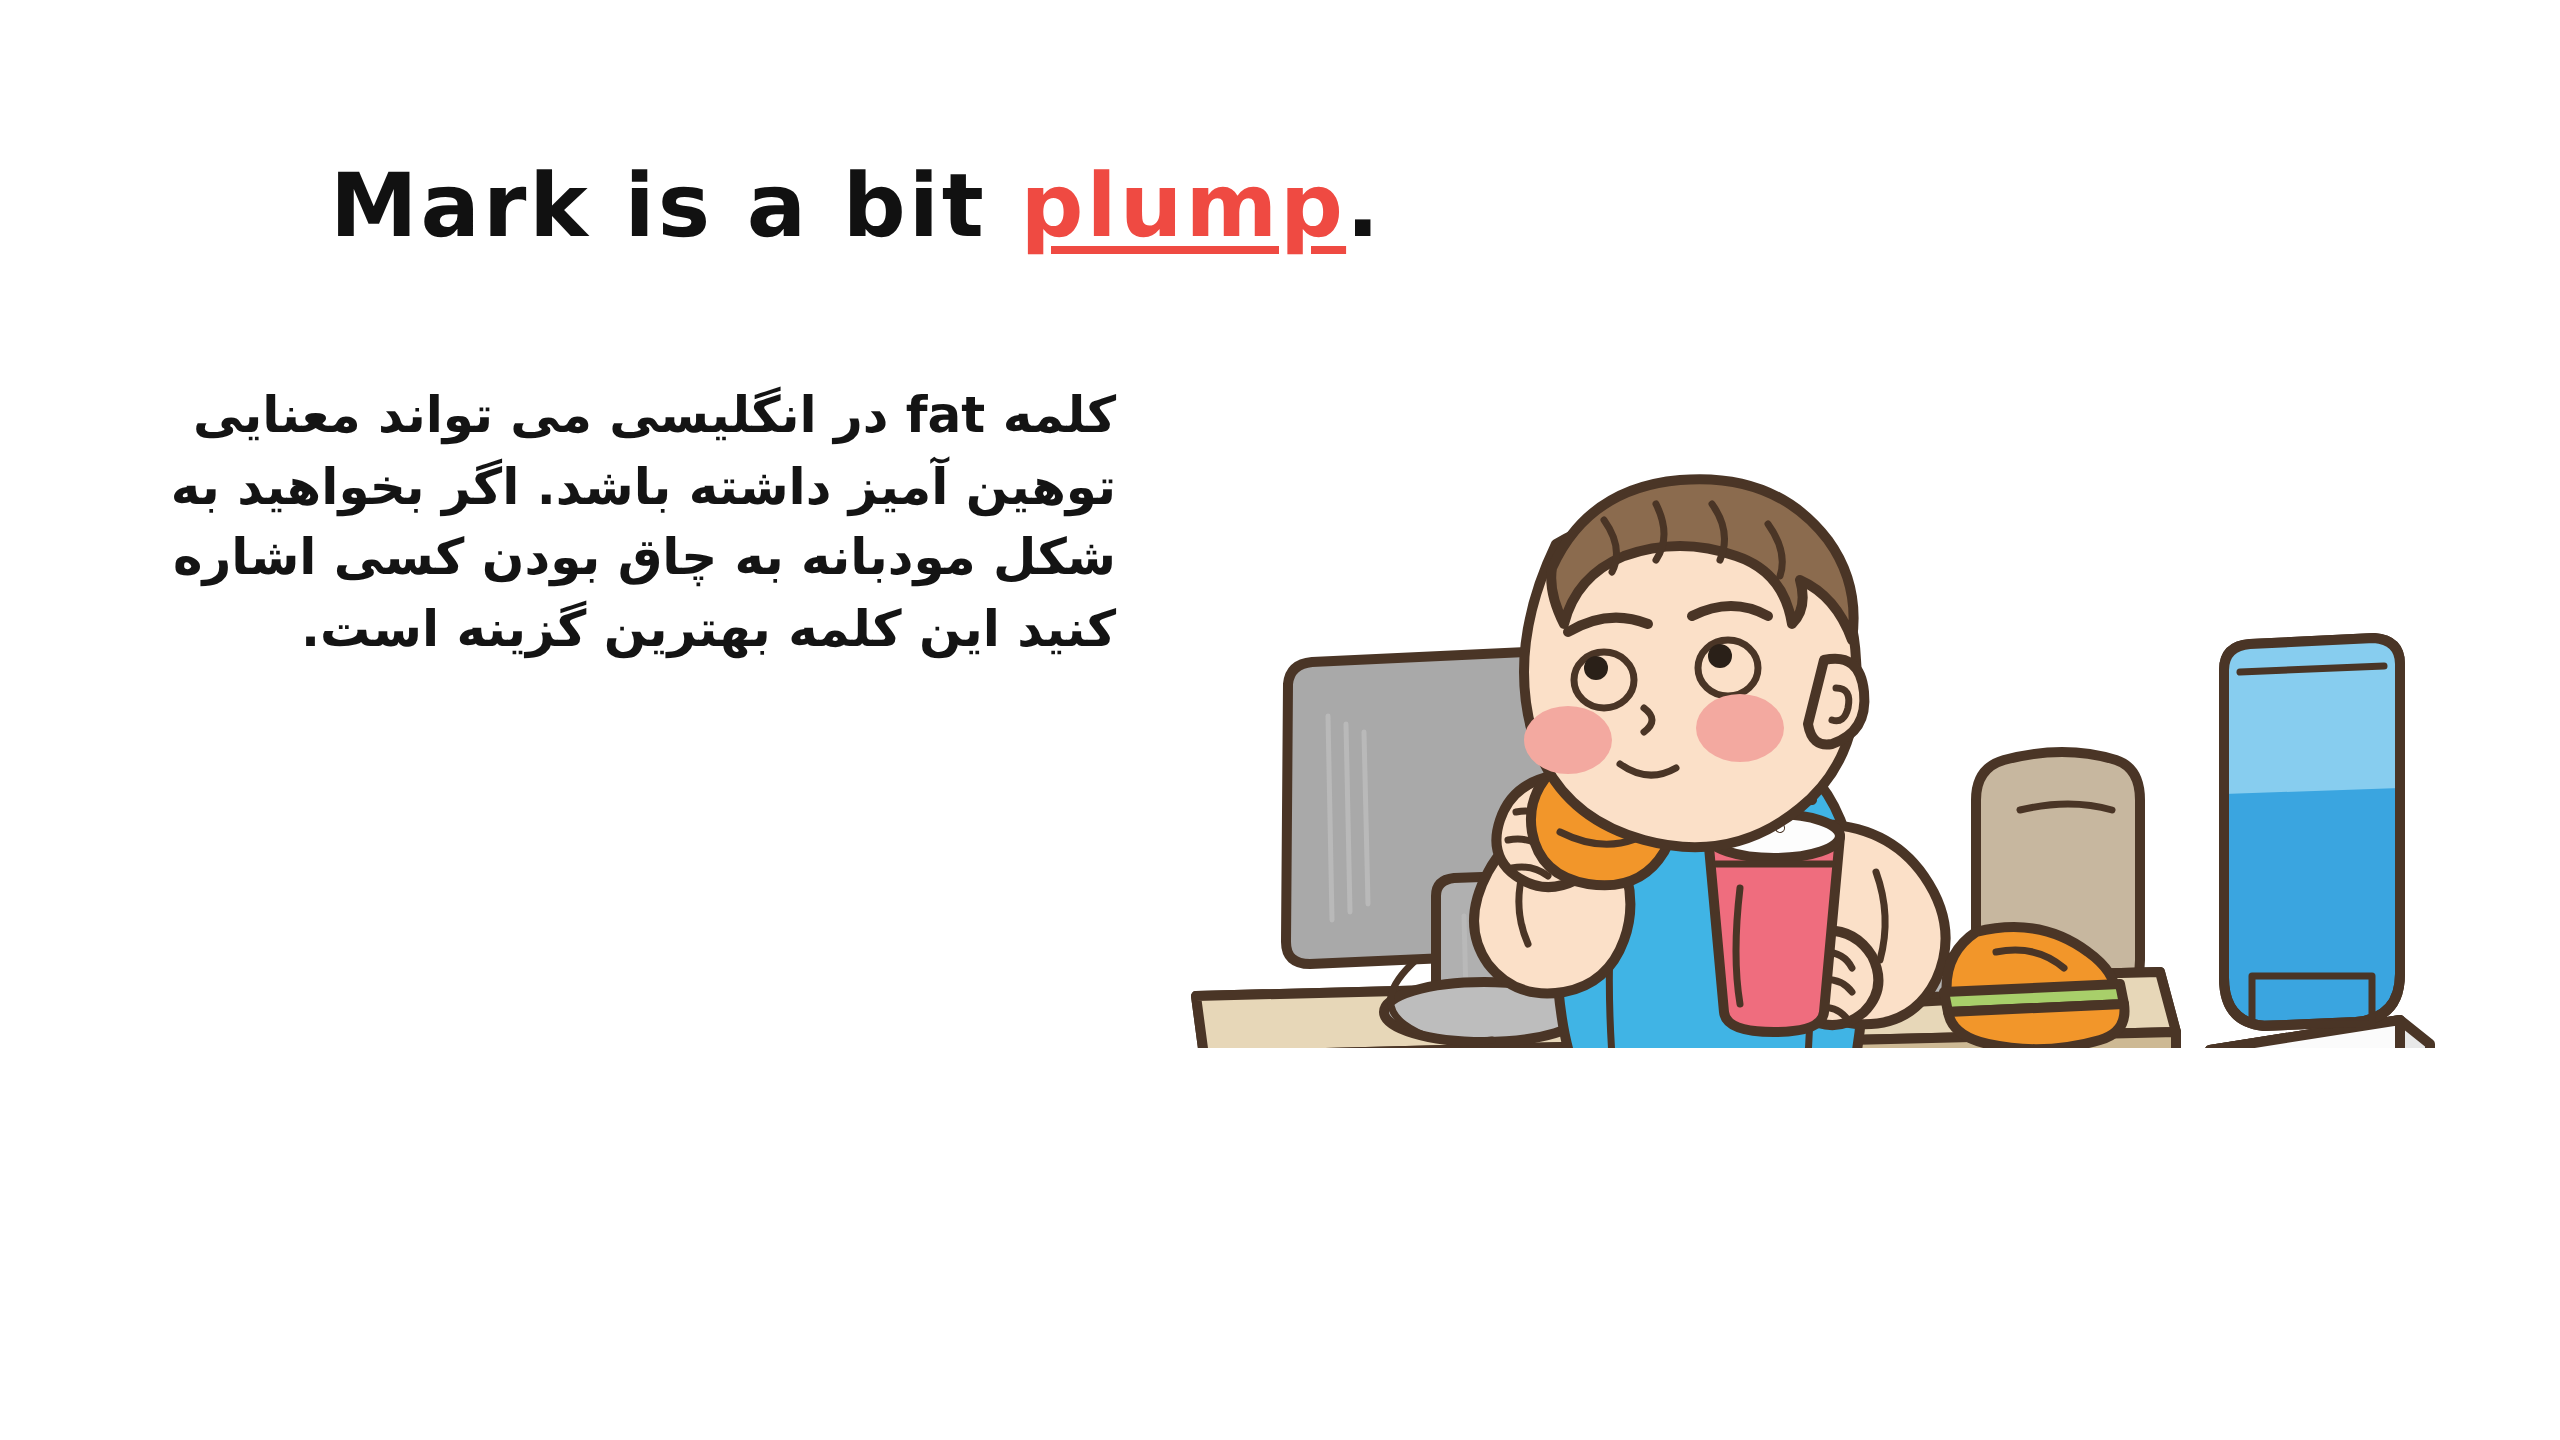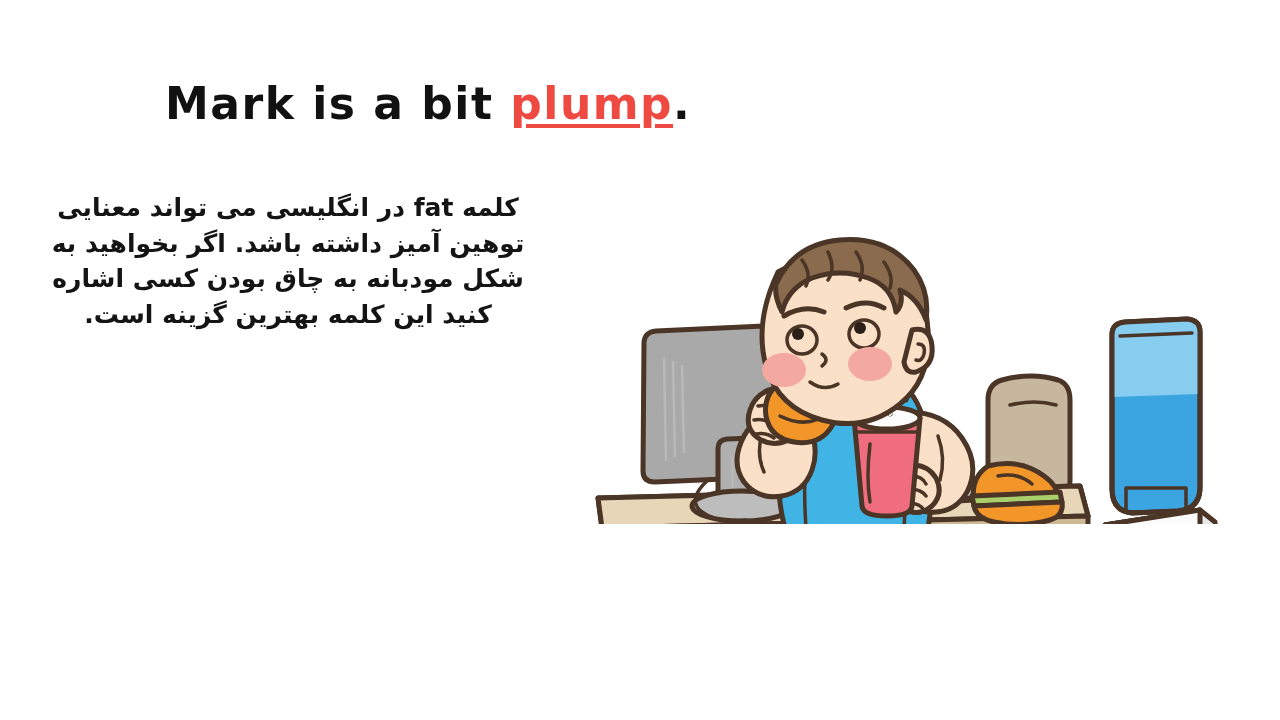--- a/index.html
+++ b/index.html
@@ -33,25 +33,24 @@
   #title .hl {
     color: #ef4a42;
     text-decoration: underline;
     text-decoration-thickness: 4px;
     text-underline-offset: 5px;
   }
   #title .dot { color: #111111; }
 
   #paragraph {
     position: absolute;
-    left: 33px;
+    left: 48px;
     top: 190px;
     width: 510px;
     direction: rtl;
-    text-align: center;
     font-family: "DejaVu Sans", sans-serif;
     font-size: 25px;
     font-weight: bold;
     line-height: 1.42;
     color: #141414;
   }
 
   
   #art {
     position: absolute;

